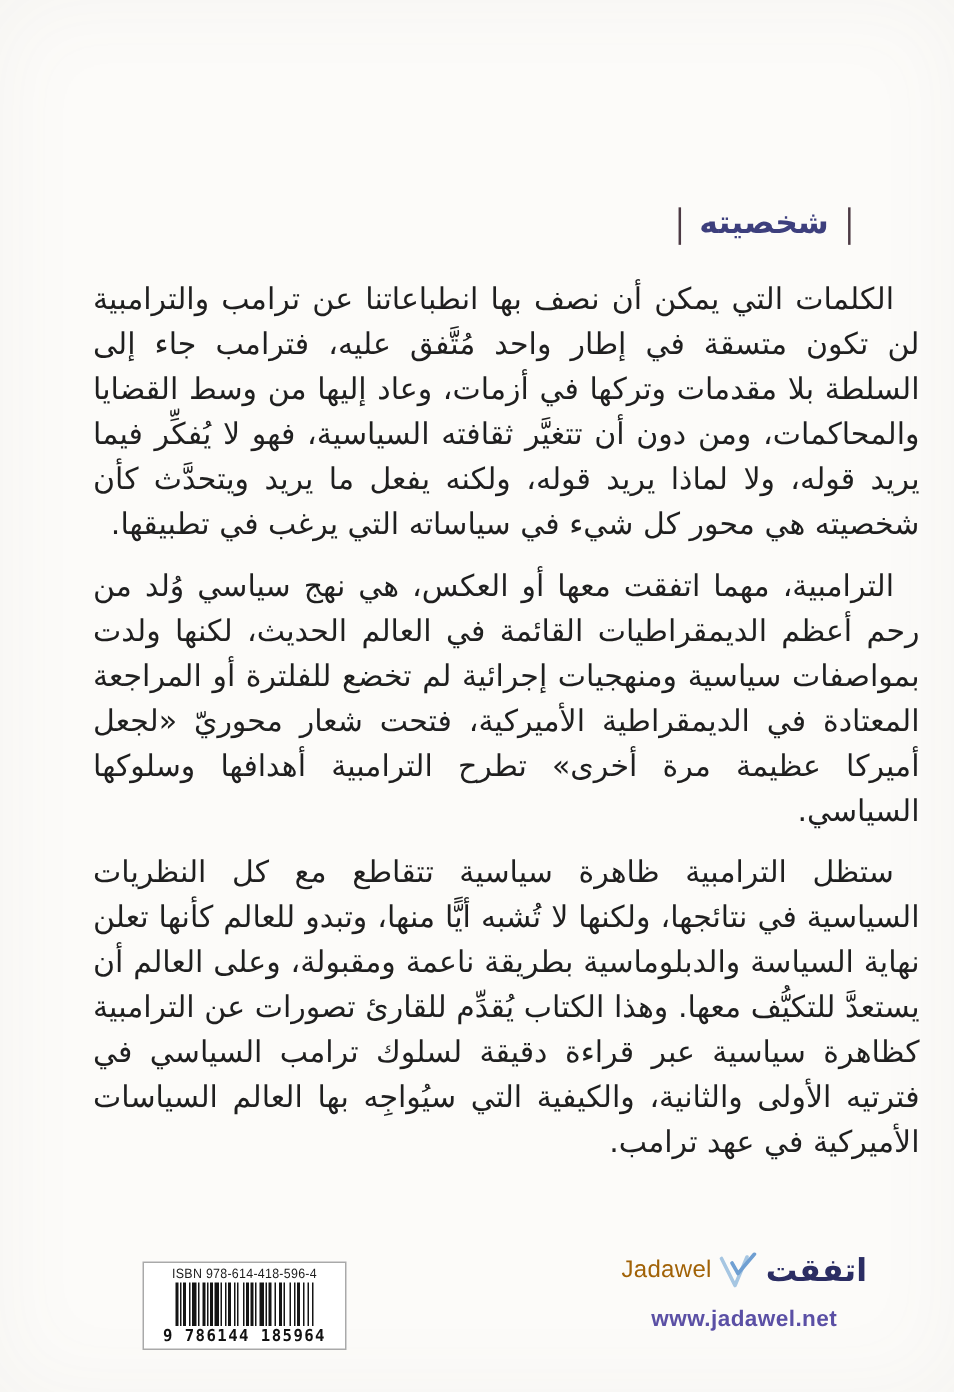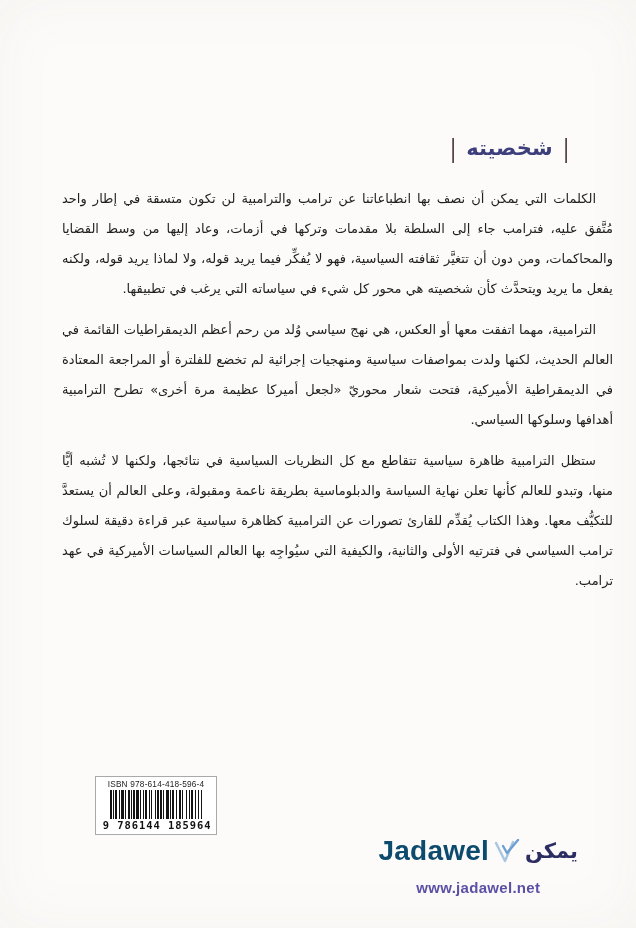--- a/index.html
+++ b/index.html
@@ -46,31 +46,31 @@
     position:absolute;
     top:184px;
     right:23px;
     width:551px;
     direction:rtl;
     text-align:justify;
     color:#1f1f1f;
   }
   .synopsis p{
     margin:0 0 11px 0;
-    font-size:13px;
+    font-size:20px;
     line-height:30px;
     text-indent:17px;
   }
 
   
   .barcode{
     position:absolute;
     left:95px;
-    top:776px;
-    width:122px;
+    top:841px;
+    width:136px;
     background:#ffffff;
     border:1px solid #a9a9a9;
     box-sizing:border-box;
     padding:2px 4px 2px 4px;
     text-align:center;
   }
   .isbn{
     font-family:"Liberation Sans", sans-serif;
     font-size:9px;
     letter-spacing:.2px;
@@ -106,23 +106,23 @@
     top:835px;
     text-align:center;
   }
   .logo-row{
     display:flex;
     align-items:center;
     justify-content:center;
     gap:5px;
   }
   .name-en{
-    color:#0c4a6e;
-    font-size:28px;
-    font-weight:700;
+    color:#a16207;
+    font-size:16px;
+    font-weight:400;
     font-family:"Liberation Sans", sans-serif;
     letter-spacing:.2px;
   }
   .mark{display:inline-flex;align-items:flex-end;}
   .name-ar{
     color:#2b2d63;
     font-size:21px;
     font-weight:700;
     direction:rtl;
   }
@@ -222,18 +222,18 @@
 
   <div class="publisher">
     <div class="logo-row">
       <span class="name-en">Jadawel</span>
       <span class="mark">
         <svg width="26" height="24" viewBox="0 0 26 24" aria-hidden="true">
           <polyline points="2,4 11,22 19,3" fill="none" stroke="#a6c6e2" stroke-width="2.4" stroke-linecap="round" stroke-linejoin="round"></polyline>
           <polyline points="9,7 13,14 24,1" fill="none" stroke="#6f9fd2" stroke-width="2.4" stroke-linecap="round" stroke-linejoin="round"></polyline>
         </svg>
       </span>
-      <span class="name-ar">يمكن</span>
+      <span class="name-ar">اتفقت</span>
     </div>
     <div class="website">www.jadawel.net</div>
   </div>
 
 </div>
 
 </body></html>

